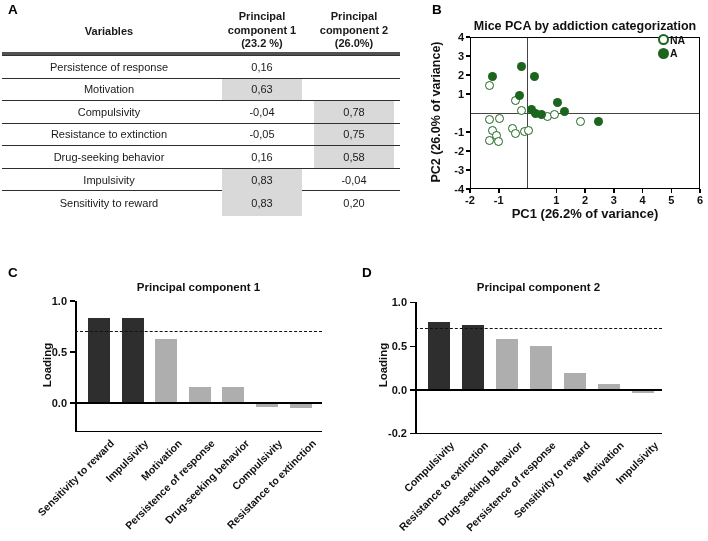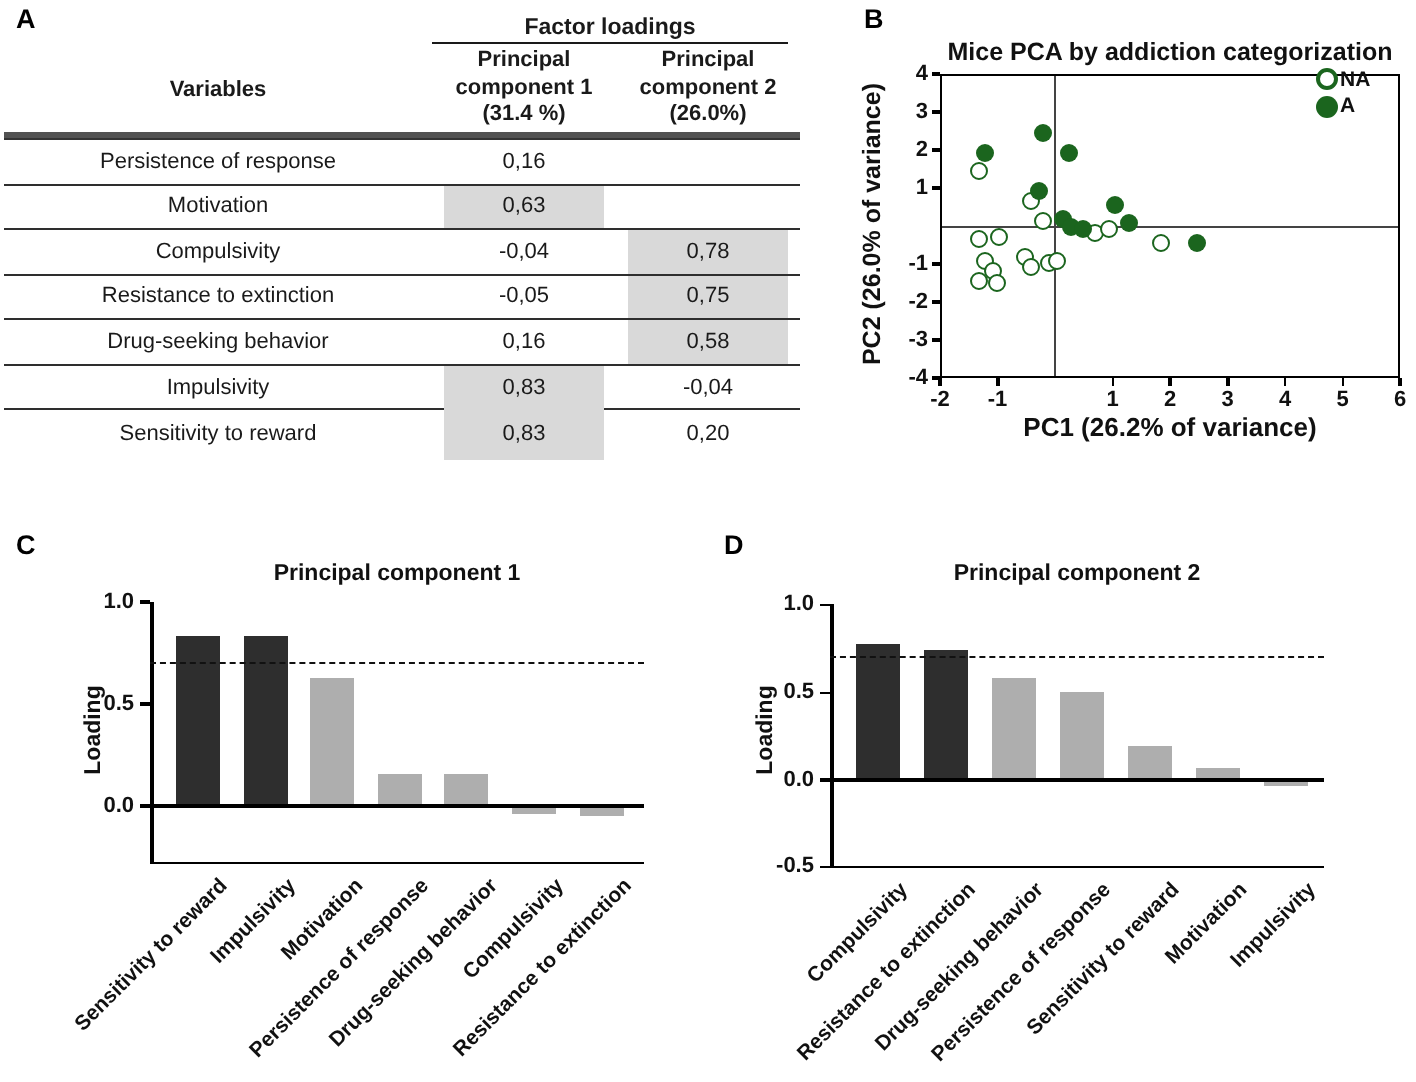--- a/index.html
+++ b/index.html
@@ -68,26 +68,25 @@
          transform:rotate(-45deg); transform-origin:100% 0%; }
 </style>
 </head>
 <body>
 
 <div class="canvas">
 
   <section class="panel" id="panelA">
     <div class="plabel">A</div>
     <div class="tbl">
-      <div class="tgroup">Factor loadings</div>
       <div class="thead">
         <div class="th thvar">Variables</div>
         <div class="th thpc">
           <div>Principal component 1</div>
-          <div>(31.4 %)</div>
+          <div>(23.2 %)</div>
         </div>
         <div class="th thpc">
           <div>Principal component 2</div>
           <div>(26.0%)</div>
         </div>
       </div>
       <div class="dline"></div>
       <div>
           <div class="trow">
             <div class="tcell tvar">Persistence of response</div>
@@ -264,21 +263,21 @@
     <div class="ctitle">Principal component 2</div>
     <div class="cylabel">Loading</div>
   <div class="axline" style="left: 61px; top: 42px; width: 1.6px; height: 131.5px;"></div>
       <div class="tickm" style="left: 56px; top: 41.9px; width: 5px; height: 1.6px;"></div>
       <div class="ytl" style="left: 23px; top: 36.2px;">1.0</div>
       <div class="tickm" style="left: 56px; top: 85.55px; width: 5px; height: 1.6px;"></div>
       <div class="ytl" style="left: 23px; top: 79.85px;">0.5</div>
       <div class="tickm" style="left: 56px; top: 129.2px; width: 5px; height: 1.6px;"></div>
       <div class="ytl" style="left: 23px; top: 123.5px;">0.0</div>
       <div class="tickm" style="left: 56px; top: 172.85px; width: 5px; height: 1.6px;"></div>
-      <div class="ytl" style="left: 23px; top: 167.15px;">-0.5</div>
+      <div class="ytl" style="left: 23px; top: 167.15px;">-0.2</div>
       <div class="bar" style="left: 73.5px; top: 61.906px; width: 22px; height: 68.094px; background: rgb(46, 46, 46);"></div>
       <div class="bar" style="left: 107.5px; top: 64.525px; width: 22px; height: 65.475px; background: rgb(46, 46, 46);"></div>
       <div class="bar" style="left: 141.5px; top: 79.366px; width: 22px; height: 50.634px; background: rgb(174, 174, 174);"></div>
       <div class="bar" style="left: 175.5px; top: 86.35px; width: 22px; height: 43.65px; background: rgb(174, 174, 174);"></div>
       <div class="bar" style="left: 209.5px; top: 112.54px; width: 22px; height: 17.46px; background: rgb(174, 174, 174);"></div>
       <div class="bar" style="left: 243.5px; top: 123.889px; width: 22px; height: 6.111px; background: rgb(174, 174, 174);"></div>
       <div class="bar" style="left: 277.5px; top: 130px; width: 22px; height: 3.492px; background: rgb(174, 174, 174);"></div>
       <div class="hline" style="left: 61px; top: 129.1px; width: 247px; height: 1.8px;"></div>
       <div class="hline" style="left: 61px; top: 172.5px; width: 247px; height: 1.5px;"></div>
       <div class="dashline" style="left: 61px; top: 67.89px; width: 247px;"></div>

